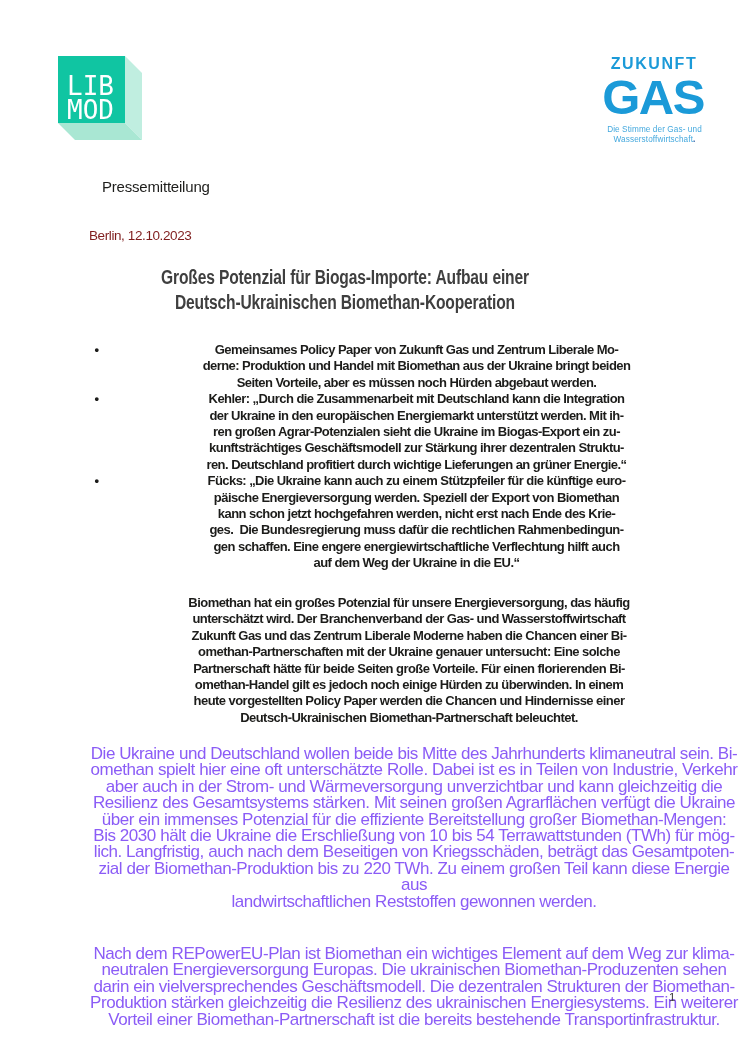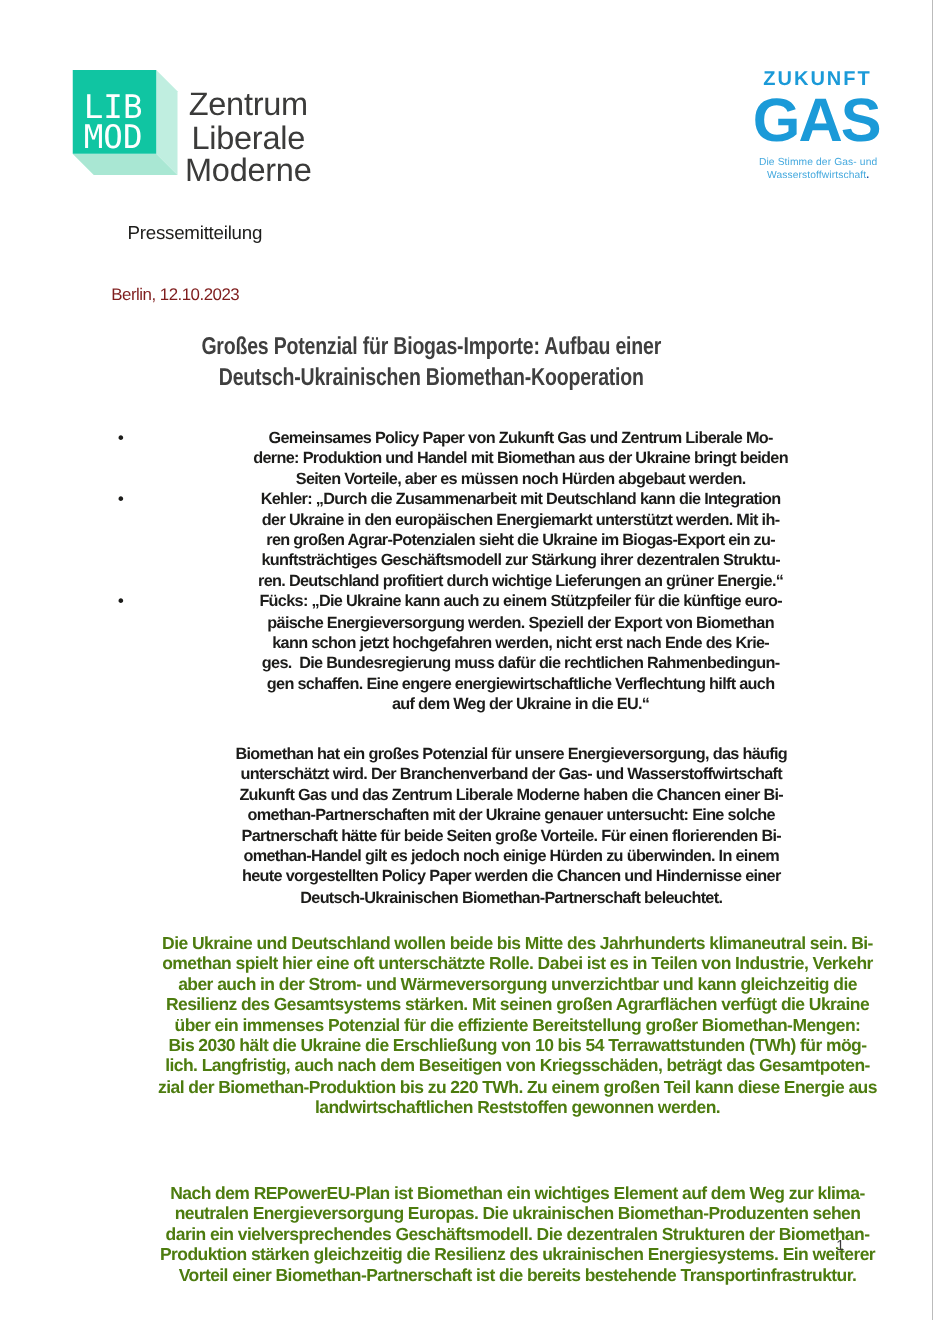--- a/index.html
+++ b/index.html
@@ -54,21 +54,21 @@
   .bullet-marker{width:15px;flex:0 0 15px;}
   .bullet-text{flex:1;}
   .multiline{white-space:pre-wrap;}
   .lead-par{
     position:absolute;left:89px;top:595px;width:640px;
     font-size:13px;line-height:16.4px;font-weight:700;letter-spacing:-0.55px;color:#1c1c1a;
     white-space:pre-wrap;
   }
   .body-par{
     position:absolute;left:89px;width:650px;
-    font-size:14px;line-height:16.4px;font-weight:700;letter-spacing:-0.45px;color:#4d7c0f;
+    font-size:17px;line-height:16.4px;font-weight:400;letter-spacing:-0.45px;color:#8b5cf6;
     white-space:pre-wrap;
   }
   .body-par-1{top:746px;}
   .body-par-2{top:908px;margin-top:38px;}
   .page-number{position:absolute;left:669px;top:991px;font-size:11.5px;color:#3a3a3a;}
 </style>
 </head>
 <body>
 
 <div class="page">
@@ -76,23 +76,20 @@
   <div class="libmod-logo">
     <svg width="86" height="86" viewBox="0 0 86 86">
       <polygon points="67,0 84,17 84,84 67,67" fill="#c0eee0"></polygon>
       <polygon points="0,67 67,67 84,84 17,84" fill="#a9e7d3"></polygon>
       <rect x="0" y="0" width="67" height="67" fill="#10c5a2"></rect>
     </svg>
     <div class="cube-text">LIB
 MOD</div>
   </div>
 
-  <div class="libmod-wordmark">Zentrum
-Liberale
-Moderne</div>
 
   <div class="zg-logo">
     <span class="zg-top">ZUKUNFT</span>
     <span class="zg-gas">GAS</span>
     <span class="zg-tagline"><span>Die Stimme der Gas- und</span><br><span>Wasserstoffwirtschaft</span><span class="zg-period">.</span></span>
   </div>
 
   <div class="kicker">Pressemitteilung</div>
   <div class="dateline">Berlin, 12.10.2023</div>
 

